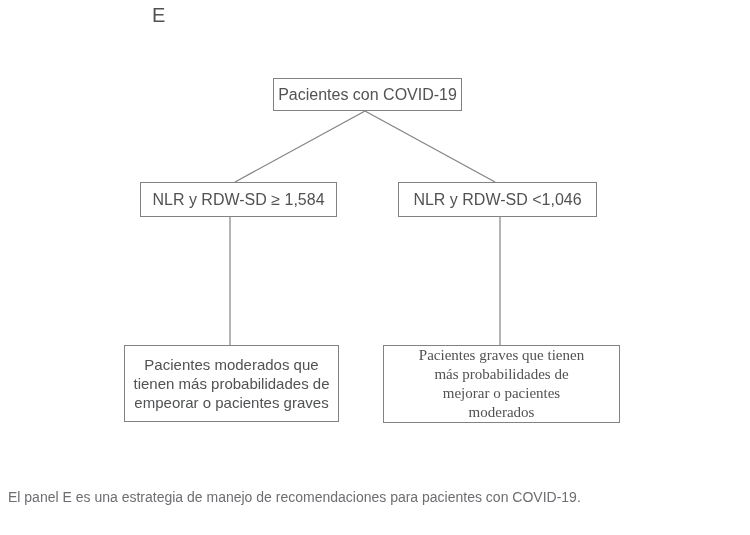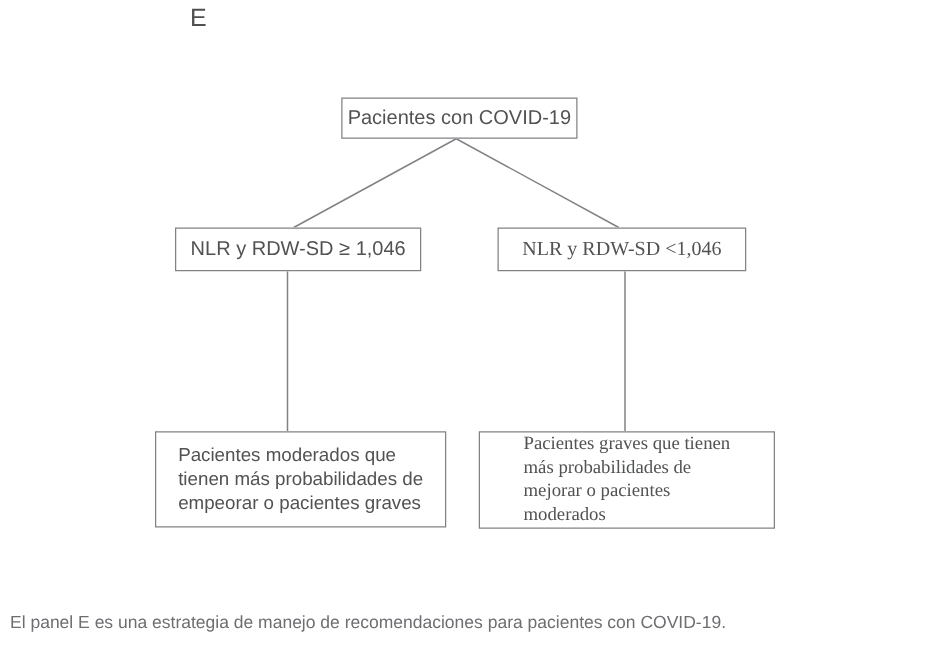--- a/index.html
+++ b/index.html
@@ -31,35 +31,35 @@
   }
   .node {
     position: absolute;
     box-sizing: border-box;
     border: 1.5px solid #808285;
     background: #ffffff;
     color: #515254;
     display: flex;
     align-items: center;
     justify-content: center;
-    text-align: left;
+    text-align: center;
     white-space: pre-line;
   }
   .node.single {
     font-size: 16px;
     line-height: 18px;
   }
   .node.multi {
     font-size: 15px;
     line-height: 19px;
   }
   .node-root      { left: 273px; top: 78px;  width: 189px; height: 33px; }
   .node-left      { left: 140px; top: 182px; width: 197px; height: 35px; }
-  .node-right     { left: 398px; top: 182px; width: 199px; height: 35px; font-family: Liberation Serif, serif; }
-  .node-out-left  { left: 124px; top: 345px; width: 233px; height: 77px; }
+  .node-right     { left: 398px; top: 182px; width: 199px; height: 35px; }
+  .node-out-left  { left: 124px; top: 345px; width: 215px; height: 77px; }
   .node-out-right { left: 383px; top: 345px; width: 237px; height: 78px; font-family: Liberation Serif, serif; }
   .caption {
     position: absolute;
     left: 8px;
     top: 487px;
     width: 736px;
     font-size: 14px;
     line-height: 20px;
     color: #6d6e71;
   }
@@ -73,21 +73,21 @@
 
   <svg class="connectors" viewBox="0 0 750 535" xmlns="http://www.w3.org/2000/svg" aria-hidden="true">
     <line x1="365" y1="111" x2="235" y2="182" stroke="#808285" stroke-width="1.2"></line>
     <line x1="365" y1="111" x2="495" y2="182" stroke="#808285" stroke-width="1.2"></line>
     <line x1="230" y1="217" x2="230" y2="345" stroke="#808285" stroke-width="1.2"></line>
     <line x1="500" y1="217" x2="500" y2="345" stroke="#808285" stroke-width="1.2"></line>
   </svg>
 
   <div class="node single node-root">Pacientes con COVID-19</div>
 
-  <div class="node single node-left">NLR y RDW-SD ≥ 1,046</div>
+  <div class="node single node-left">NLR y RDW-SD ≥ 1,584</div>
 
   <div class="node single node-right">NLR y RDW-SD &lt;1,046</div>
 
   <div class="node multi node-out-left">Pacientes moderados que
 tienen más probabilidades de
 empeorar o pacientes graves</div>
 
   <div class="node multi node-out-right">Pacientes graves que tienen
 más probabilidades de
 mejorar o pacientes

